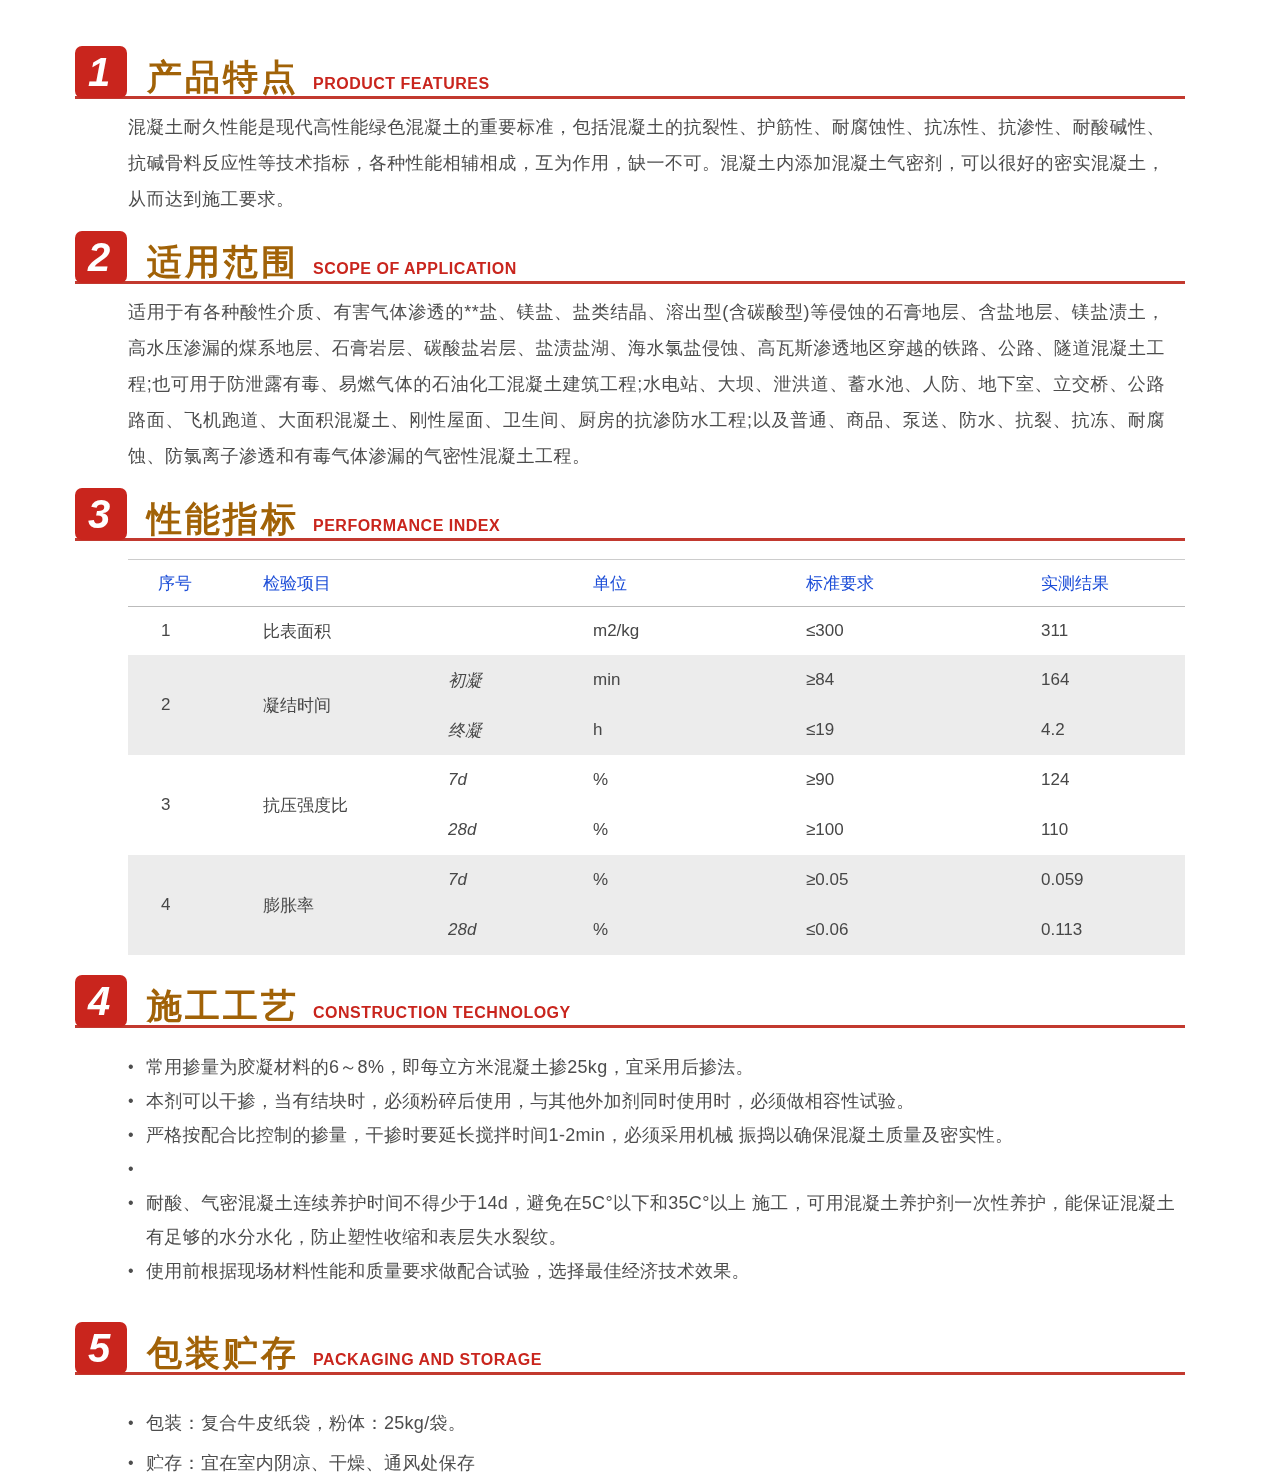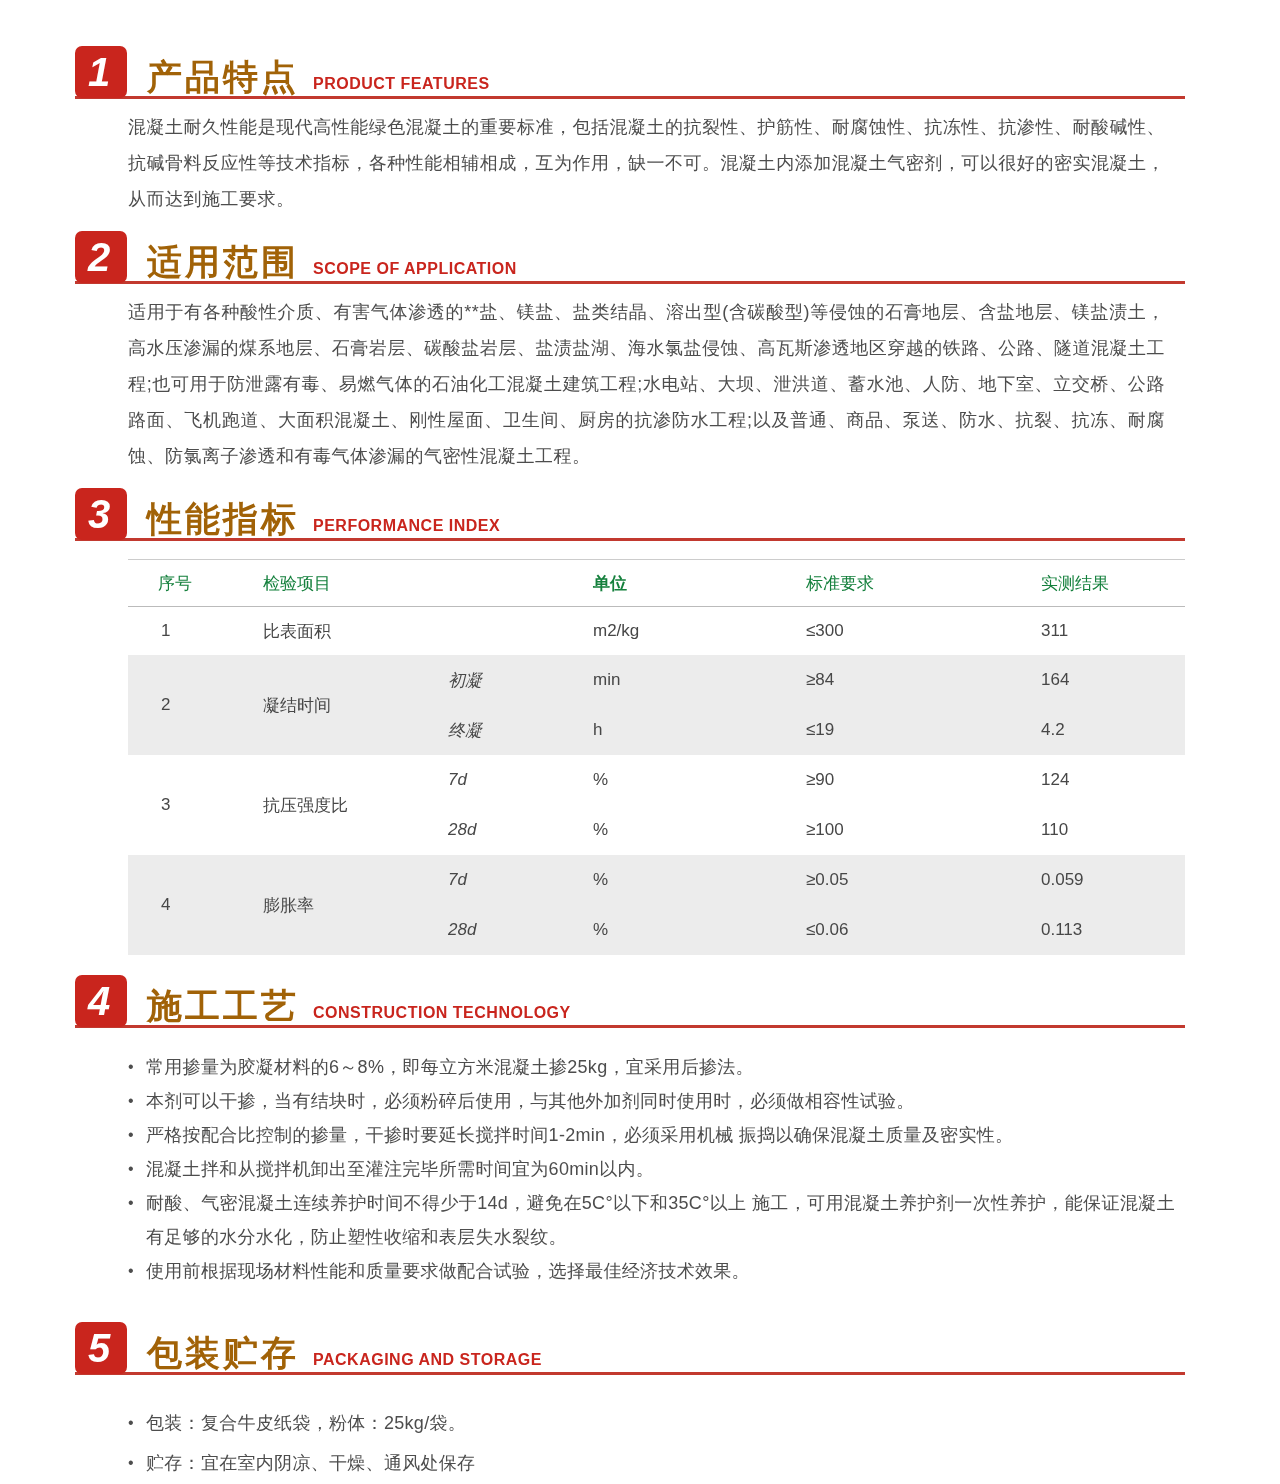--- a/index.html
+++ b/index.html
@@ -103,32 +103,32 @@
   }
   .t-head, .t-row {
     display: grid;
     grid-template-columns: 100px 190px 140px 220px 240px 1fr;
   }
   .t-head {
     height: 46px;
     align-items: center;
     border-top: 1px solid #cccccc;
     border-bottom: 1px solid #bbbbbb;
-    color: #15803d;
+    color: #1d4ed8;
   }
   .t-row.single {
     height: 48px;
     align-items: center;
   }
   .t-row.dbl { grid-template-rows: 50px 50px; align-items: center; }
   .gray { background: #ececec; }
 
   .c1 { grid-column: 1; padding-left: 30px; }
   .c2 { grid-column: 2 / 4; padding-left: 35px; }
-  .c4 { grid-column: 4; padding-left: 35px; font-weight: bold; }
+  .c4 { grid-column: 4; padding-left: 35px; }
   .c5 { grid-column: 5; padding-left: 28px; }
   .c6 { grid-column: 6; padding-left: 23px; }
 
   .seq  { grid-column: 1; padding-left: 33px; }
   .item { grid-column: 2; padding-left: 35px; }
   .sub  { grid-column: 3; padding-left: 30px; font-style: italic; }
   .unit { grid-column: 4; padding-left: 35px; }
   .std  { grid-column: 5; padding-left: 28px; }
   .res  { grid-column: 6; padding-left: 23px; }
   .r1 { grid-row: 1; }
@@ -246,21 +246,20 @@
       <li>
         <span class="dot">•</span>
         <span>本剂可以干掺，当有结块时，必须粉碎后使用，与其他外加剂同时使用时，必须做相容性试验。</span>
       </li>
       <li>
         <span class="dot">•</span>
         <span>严格按配合比控制的掺量，干掺时要延长搅拌时间1-2min，必须采用机械 振捣以确保混凝土质量及密实性。</span>
       </li>
       <li>
         <span class="dot">•</span>
-        <span>混凝土拌和从搅拌机卸出至灌注完毕所需时间宜为60min以内。</span>
       </li>
       <li>
         <span class="dot">•</span>
         <span>耐酸、气密混凝土连续养护时间不得少于14d，避免在5C°以下和35C°以上 施工，可用混凝土养护剂一次性养护，能保证混凝土有足够的水分水化，防止塑性收缩和表层失水裂纹。</span>
       </li>
       <li>
         <span class="dot">•</span>
         <span>使用前根据现场材料性能和质量要求做配合试验，选择最佳经济技术效果。</span>
       </li>
     </ul>

